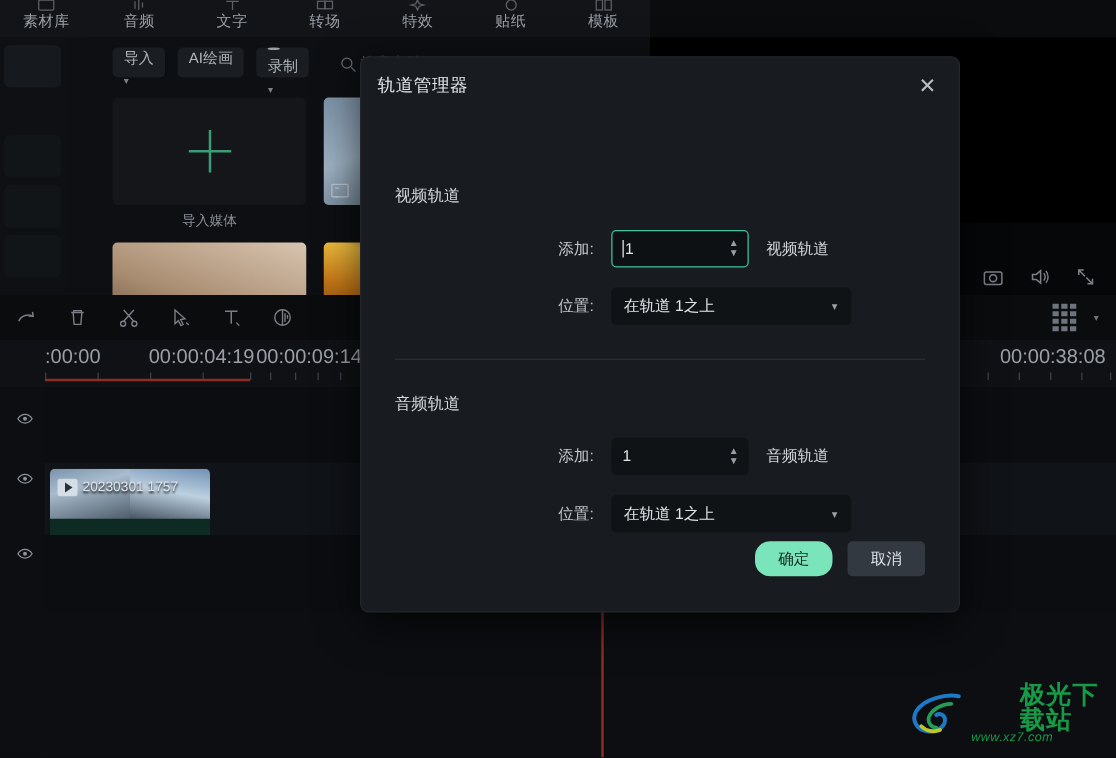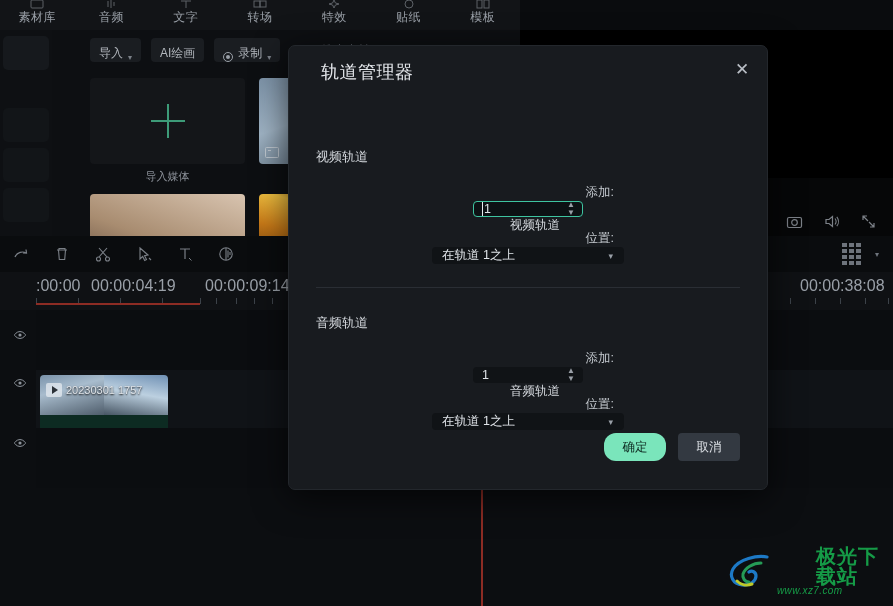--- a/index.html
+++ b/index.html
@@ -52,22 +52,22 @@
   .mediapanel{
     position:absolute; left:68px; top:30px; width:700px; bottom:370px;
     background:#0d0f12;
   }
   .media-toolbar{
     position:absolute; left:0; top:6px; height:28px; right:0;
     display:flex; align-items:center; gap:10px; padding-left:22px;
   }
   .mbtn{
     height:24px; border-radius:4px; background:#1a1d21;
-    display:flex; align-items:flex-end; gap:5px; padding:0 9px;
-    font-size:12px; color:#b2b7bd; white-space:nowrap;
+    display:flex; align-items:flex-start; gap:5px; padding:0 9px;
+    font-size:12px; color:#b2b7bd; white-space:nowrap;flex-direction:column;
   }
   .caret{ font-size:8px; color:#7b8088; }
   .rec-dot{
     width:10px;height:10px;border-radius:50%;
     border:1.5px solid #9aa0a8; position:relative;
   }
   .rec-dot::after{content:"";position:absolute;inset:2px;border-radius:50%;background:#9aa0a8;}
   .search-box{
     display:flex;align-items:center;gap:6px;font-size:12px;color:#5c6169;
     margin-left:16px;
@@ -194,31 +194,31 @@
 
   
   .overlay{position:absolute;inset:0;}
   .modal{
     position:absolute;left:288px;top:45px;width:480px;height:445px;
     background:#181b1f;border-radius:7px;
     box-shadow:0 8px 34px rgba(0,0,0,.65);
     border:1px solid #23272c;
   }
   .modal-title{
-    position:absolute;left:32px;top:14px;font-size:18px;color:#e4e7eb;letter-spacing:.5px;
+    position:absolute;left:13px;top:14px;font-size:14px;color:#e4e7eb;letter-spacing:.5px;
   }
   .modal-close{
     position:absolute;right:13px;top:11px;width:24px;height:24px;
     display:flex;align-items:center;justify-content:center;color:#b9bec5;font-size:17px;
   }
   .section-title{position:absolute;left:27px;font-size:13px;color:#d3d7dc;}
   .st1{top:102px;} .st2{top:268px;}
   .divider{position:absolute;left:27px;right:27px;top:241px;height:1px;background:#2a2e34;}
 
-  .frow{position:absolute;left:0;right:0;height:30px;display:flex;align-items:center;flex-direction:column;}
+  .frow{position:absolute;left:0;right:0;height:30px;display:flex;align-items:center;}
   .fr-v-add{top:138px;} .fr-v-pos{top:184px;}
   .fr-a-add{top:304px;} .fr-a-pos{top:350px;}
   .flabel{
     width:200px;text-align:right;padding-right:14px;font-size:12.5px;color:#c4c9cf;
   }
   .spinbox{
     width:110px;height:30px;border-radius:4px;background:#101316;
     display:flex;align-items:center;padding:0 8px;position:relative;
     font-size:12.5px;color:#dfe3e8;border:1px solid transparent;
   }
@@ -487,21 +487,21 @@
             <i></i>
             <i></i>
             <i></i>
         </span>
         <span class="mini-caret">▾</span>
       </div>
     </div>
 
     <div class="tl-ruler">
       <div class="ruler-label" style="left:36px">:00:00</div>
-      <div class="ruler-label" style="left:91px">00:00:04:19</div>
+      <div class="ruler-label" style="left:119px">00:00:04:19</div>
       <div class="ruler-label" style="left:205px">00:00:09:14</div>
       <div class="ruler-label" style="left:800px">00:00:38:08</div>
       <div class="tl-ticks">
         <div class="tick" style="left:36px"></div>
           <div class="tick" style="left:78px"></div>
         <div class="tick" style="left:120px"></div>
           <div class="tick" style="left:162px"></div>
         <div class="tick" style="left:200px"></div>
           <div class="tick" style="left:216px"></div>
         <div class="tick" style="left:236px"></div>

